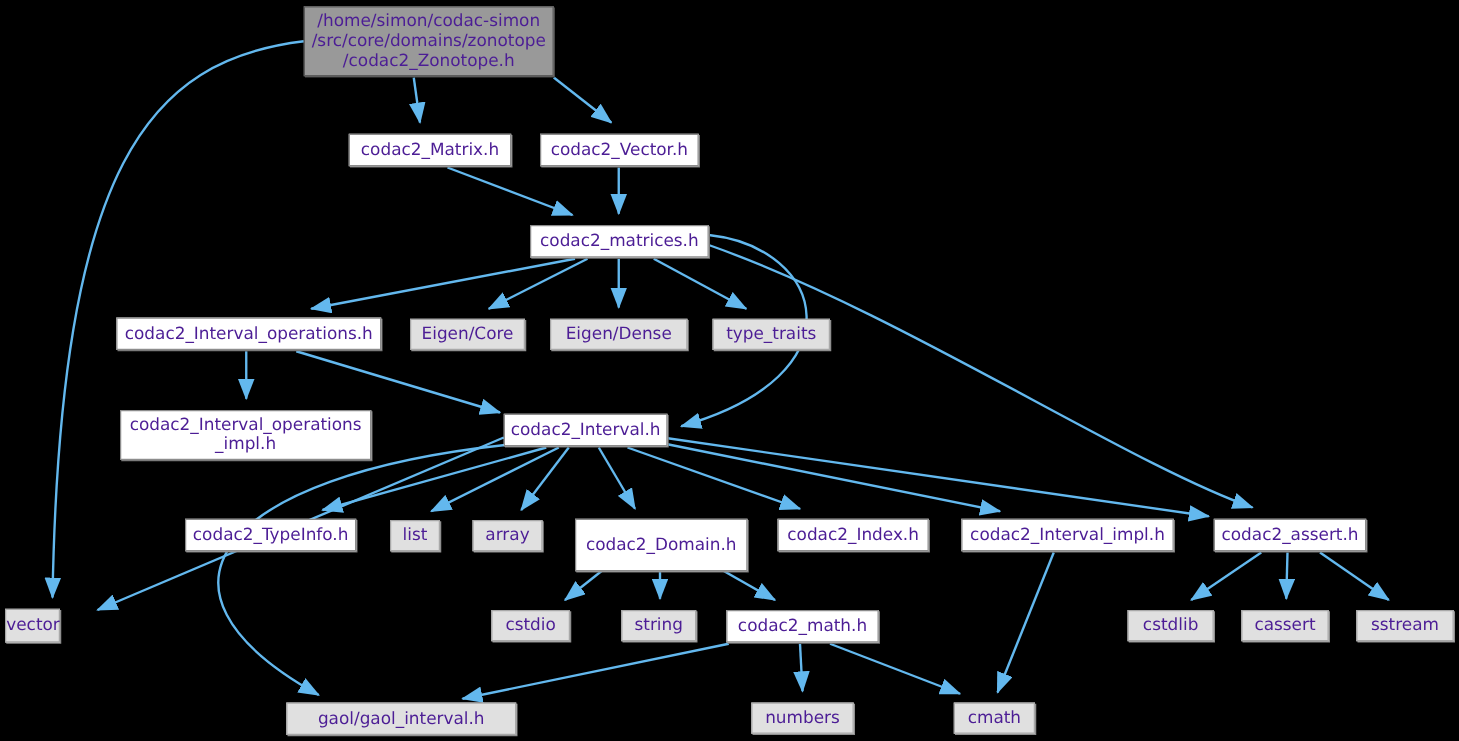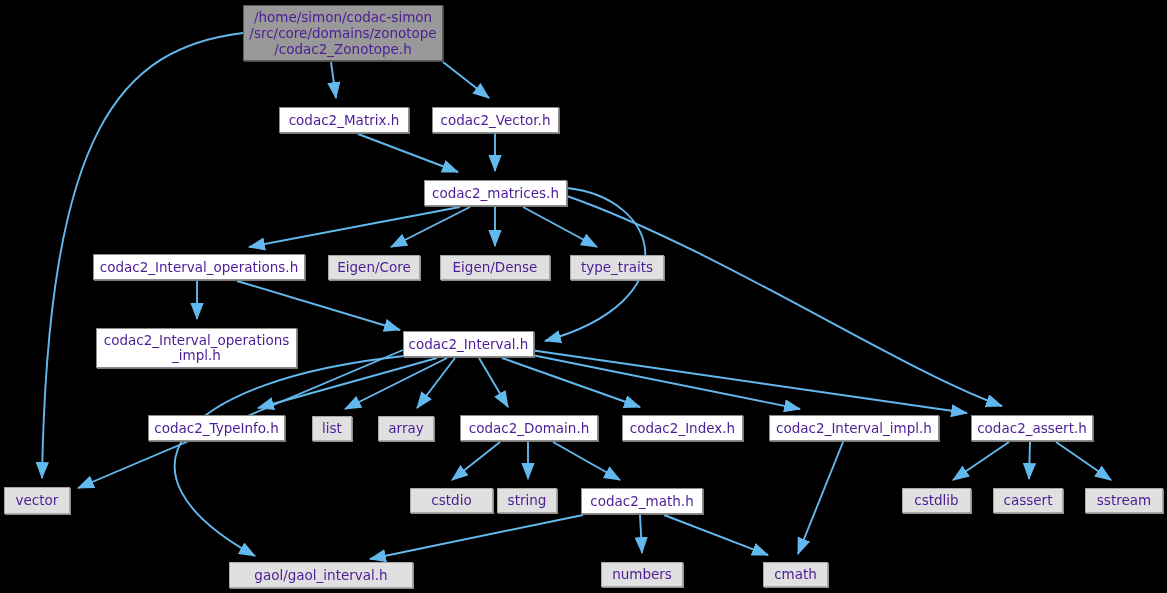--- a/index.html
+++ b/index.html
@@ -113,26 +113,26 @@
       <div class="node project" style="left: 93px; top: 254px; width: 212px; height: 26px;"><span class="node-label">codac2_Interval_operations.h</span></div>
       <div class="node system" style="left: 328px; top: 255px; width: 92px; height: 25px;"><span class="node-label">Eigen/Core</span></div>
       <div class="node system" style="left: 440px; top: 255px; width: 110px; height: 25px;"><span class="node-label">Eigen/Dense</span></div>
       <div class="node system" style="left: 570px; top: 255px; width: 94px; height: 25px; align-items: center;"><span class="node-label">type_traits</span></div>
       <div class="node project" style="left: 96px; top: 328px; width: 201px; height: 40px;"><span class="node-label">codac2_Interval_operations
 _impl.h</span></div>
       <div class="node project" style="left: 403px; top: 331px; width: 131px; height: 26px;"><span class="node-label">codac2_Interval.h</span></div>
       <div class="node project" style="left: 148px; top: 415px; width: 137px; height: 26px;"><span class="node-label">codac2_TypeInfo.h</span></div>
       <div class="node system" style="left: 312px; top: 416px; width: 40px; height: 25px;"><span class="node-label">list</span></div>
       <div class="node system" style="left: 378px; top: 416px; width: 56px; height: 25px;"><span class="node-label">array</span></div>
-      <div class="node project" style="left: 460px; top: 415px; width: 138px; height: 26px;"><span class="node-label">codac2_Domain.h</span></div>
+      <div class="node project" style="left: 460px; top: 415px; width: 138px; height: 42px;"><span class="node-label">codac2_Domain.h</span></div>
       <div class="node project" style="left: 622px; top: 415px; width: 121px; height: 26px;"><span class="node-label">codac2_Index.h</span></div>
       <div class="node project" style="left: 769px; top: 415px; width: 170px; height: 26px;"><span class="node-label">codac2_Interval_impl.h</span></div>
       <div class="node project" style="left: 971px; top: 415px; width: 122px; height: 26px;"><span class="node-label">codac2_assert.h</span></div>
-      <div class="node system" style="left: 4px; top: 487px; width: 66px; height: 27px; justify-content: center;"><span class="node-label">vector</span></div>
-      <div class="node system" style="left: 410px; top: 488px; width: 83px; height: 25px;"><span class="node-label">cstdio</span></div>
+      <div class="node system" style="left: 4px; top: 487px; width: 44px; height: 27px; justify-content: center;"><span class="node-label">vector</span></div>
+      <div class="node system" style="left: 393px; top: 488px; width: 63px; height: 25px;"><span class="node-label">cstdio</span></div>
       <div class="node system" style="left: 497px; top: 488px; width: 60px; height: 25px;"><span class="node-label">string</span></div>
       <div class="node project" style="left: 581px; top: 488px; width: 122px; height: 26px;"><span class="node-label">codac2_math.h</span></div>
       <div class="node system" style="left: 902px; top: 488px; width: 69px; height: 25px; text-align: center;"><span class="node-label">cstdlib</span></div>
       <div class="node system" style="left: 993px; top: 488px; width: 70px; height: 25px; text-align: center;"><span class="node-label">cassert</span></div>
       <div class="node system" style="left: 1085px; top: 488px; width: 78px; height: 25px;"><span class="node-label">sstream</span></div>
       <div class="node system" style="left: 229px; top: 562px; width: 184px; height: 26px;"><span class="node-label">gaol/gaol_interval.h</span></div>
       <div class="node system" style="left: 601px; top: 562px; width: 82px; height: 25px;"><span class="node-label">numbers</span></div>
       <div class="node system" style="left: 763px; top: 562px; width: 65px; height: 25px;"><span class="node-label">cmath</span></div>
     </div>
 </div>

